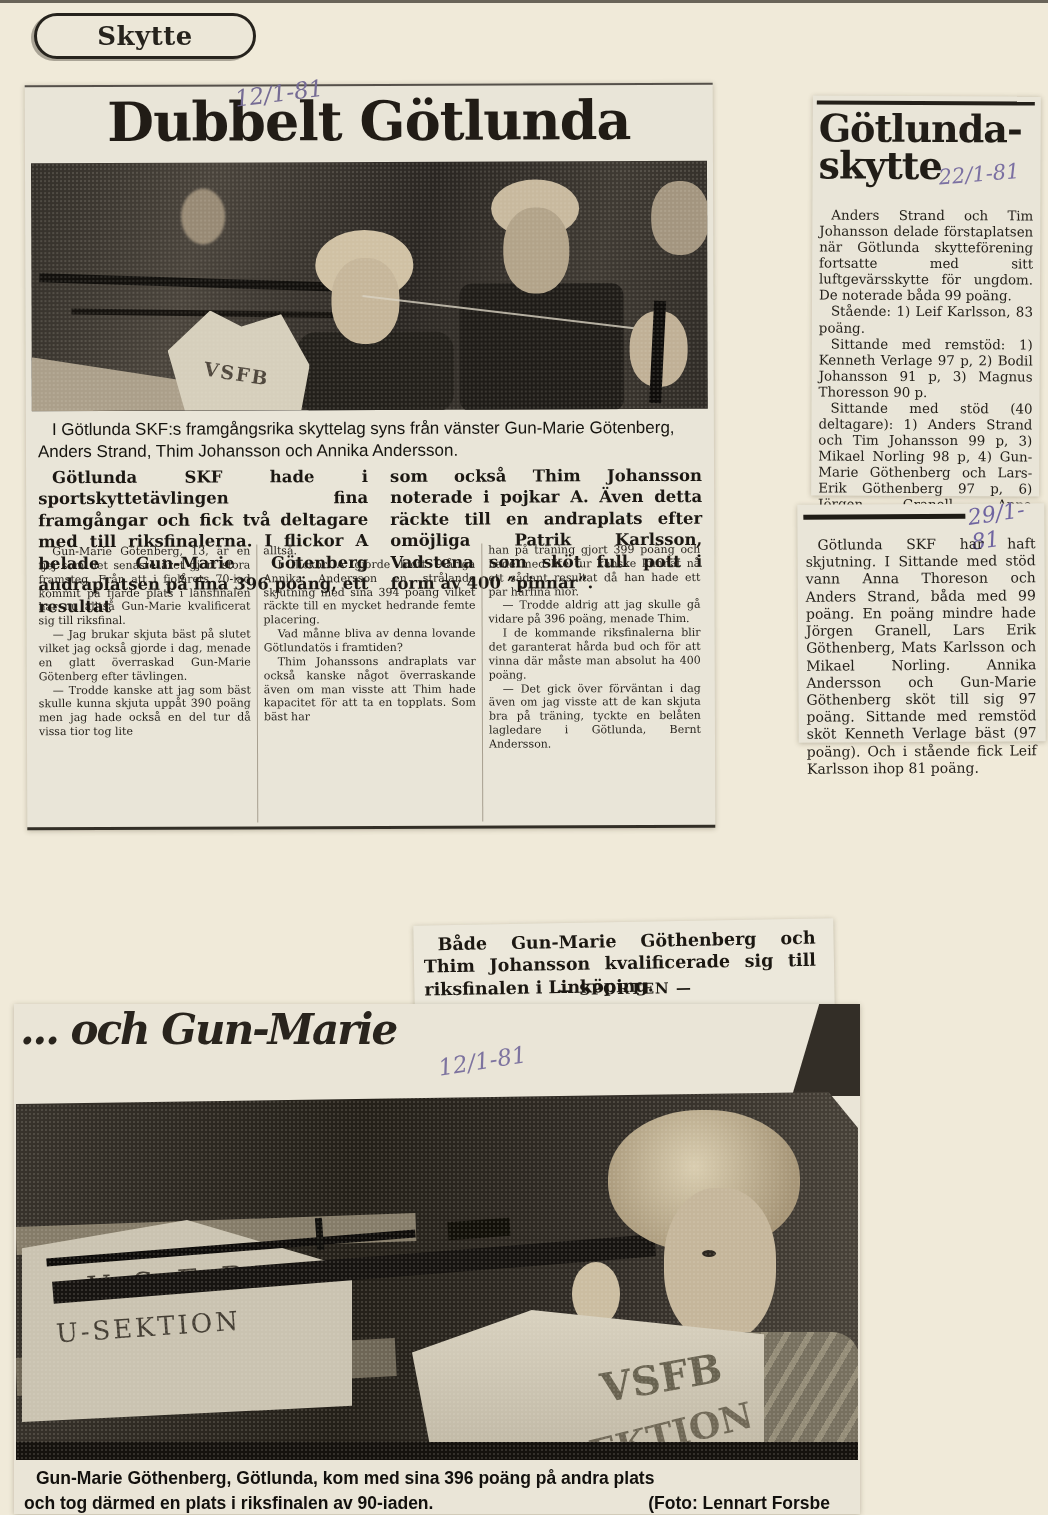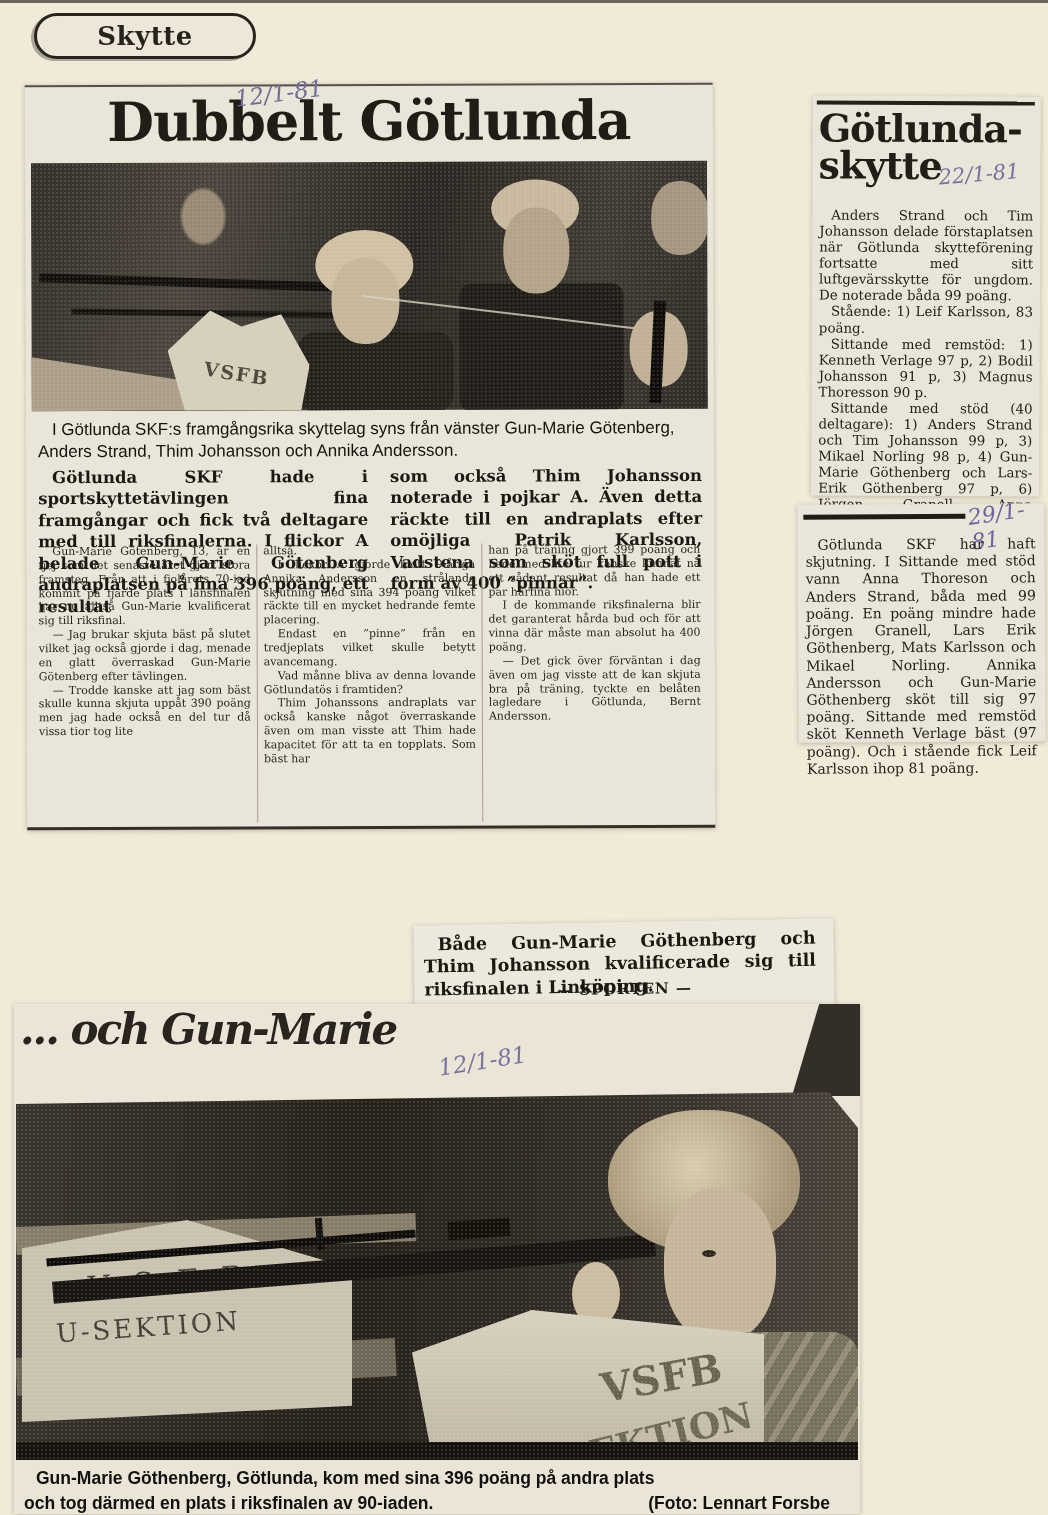--- a/index.html
+++ b/index.html
@@ -183,27 +183,27 @@
   <div class="abs body-row">
     <div class="bcol">
       <p>Gun-Marie Götenberg, 13, är en tjej som det senaste året gjort stora framsteg. Från att i fjolårets 70-iad kommit på fjärde plats i länsfinalen har nu alltså Gun-Marie kvalificerat sig till riksfinal.</p>
       <p>— Jag brukar skjuta bäst på slutet vilket jag också gjorde i dag, menade en glatt överraskad Gun-Marie Götenberg efter tävlingen.</p>
       <p>— Trodde kanske att jag som bäst skulle kunna skjuta uppåt 390 poäng men jag hade också en del tur då vissa tior tog lite</p>
     </div>
     <div class="vrule"></div>
     <div class="bcol">
       <p class="cont">alltså.</p>
       <p>I flickor A gjorde blott 9-åriga Annika Andersson en strålande skjutning med sina 394 poäng vilket räckte till en mycket hedrande femte placering.</p>
-      <p>Endast en ”pinne” från en tredjeplats vilket skulle betytt avancemang.</p>
       <p>Vad månne bliva av denna lovande Götlundatös i framtiden?</p>
       <p>Thim Johanssons andraplats var också kanske något överraskande även om man visste att Thim hade kapacitet för att ta en topplats. Som bäst har</p>
     </div>
     <div class="vrule"></div>
     <div class="bcol">
       <p class="cont">han på träning gjort 399 poäng och hade med lite tur kanske kunnat nå ett sådant resultat då han hade ett par hårfina nior.</p>
+      <p>— Trodde aldrig att jag skulle gå vidare på 396 poäng, menade Thim.</p>
       <p>I de kommande riksfinalerna blir det garanterat hårda bud och för att vinna där måste man absolut ha 400 poäng.</p>
       <p>— Det gick över förväntan i dag även om jag visste att de kan skjuta bra på träning, tyckte en belåten lagledare i Götlunda, Bernt Andersson.</p>
     </div>
   </div>
 </div>
 
 <div class="abs clip sideA">
   <div class="bar"></div>
   <h2>
     <span>Götlunda-</span>

